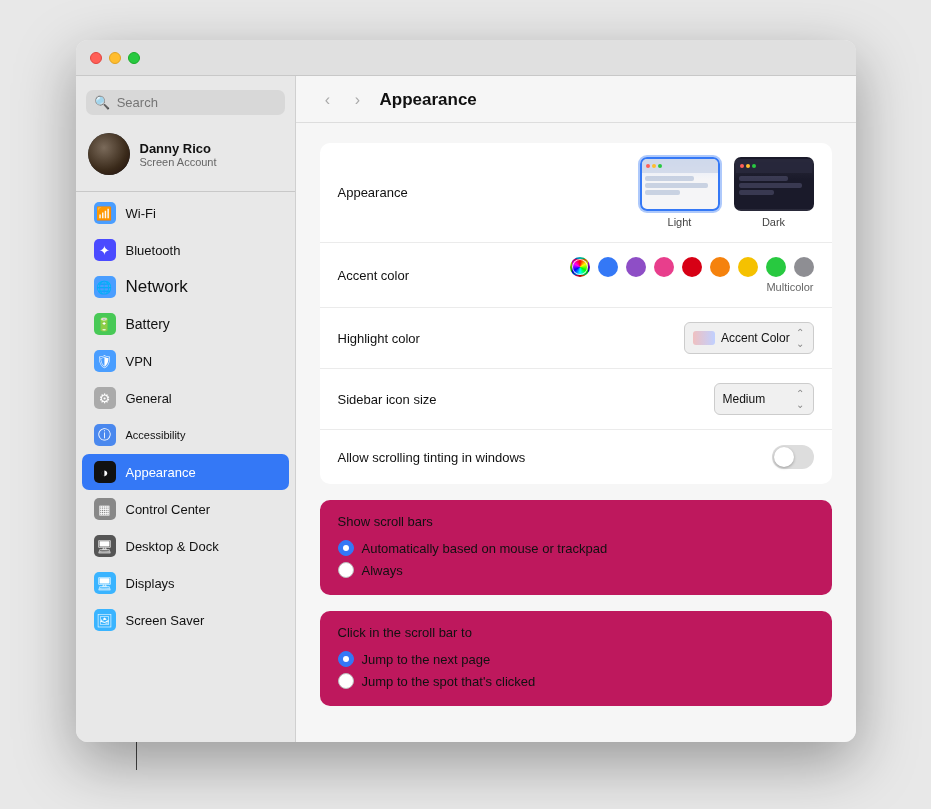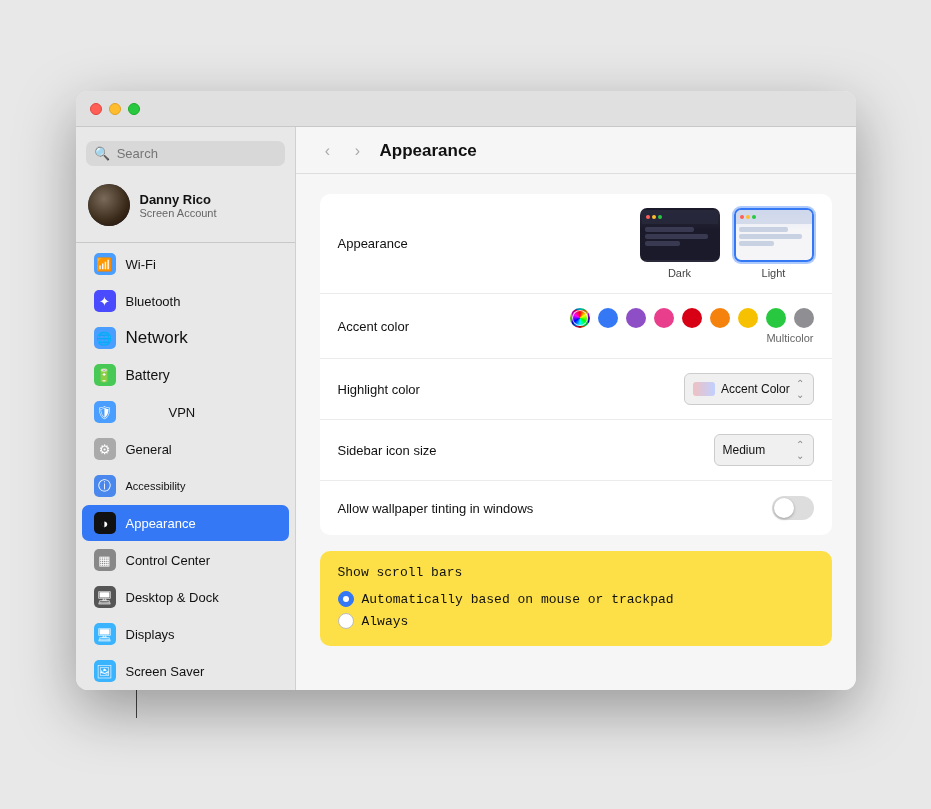--- a/index.html
+++ b/index.html
@@ -371,25 +371,24 @@
       border-radius: 50%;
       background: #fff;
       top: 2px;
       left: 2px;
       box-shadow: 0 1px 3px rgba(0,0,0,0.3);
       transition: left 0.2s;
     }
 
     
     .radio-section {
-      background: #fde047;
+      background: #be185d;
       border-radius: 10px;
       margin-bottom: 16px;
       padding: 14px 18px;
-      font-family: Liberation Mono, monospace;
     }
     .radio-section-title {
       font-size: 13px;
       color: #111;
       font-weight: 500;
       margin-bottom: 8px;
     }
     .radio-option {
       display: flex;
       align-items: center;
@@ -480,21 +479,21 @@
             <div class="sidebar-item">
               <span class="item-icon icon-network">🌐</span>
               <span style="font-size: 17px;">Network</span>
             </div>
             <div class="sidebar-item">
               <span class="item-icon icon-battery">🔋</span>
               <span style="font-size: 14px;">Battery</span>
             </div>
             <div class="sidebar-item">
               <span class="item-icon icon-vpn">🛡</span>
-              <span style="font-size: 13px; margin-left: 43px;">VPN</span>
+              <span style="font-size: 13px;">VPN</span>
             </div>
             <div class="sidebar-item">
               <span class="item-icon icon-general">⚙</span>
               <span style="font-size: 13px;">General</span>
             </div>
             <div class="sidebar-item">
               <span class="item-icon icon-access">ⓘ</span>
               <span style="font-size: 11px;">Accessibility</span>
             </div>
             <div class="sidebar-item active">
@@ -529,51 +528,51 @@
         </div>
 
         <div class="content-body">
 
           <div class="settings-section">
 
             <div class="setting-row">
               <span class="setting-label">Appearance</span>
               <div class="setting-control">
                 <div class="appearance-options">
+
+                  <div class="appearance-option">
+                    <div class="appearance-thumb thumb-light selected">
+                      <div class="thumb-bar thumb-bar-light">
+                        <div class="thumb-dot thumb-dot-r"></div>
+                        <div class="thumb-dot thumb-dot-y"></div>
+                        <div class="thumb-dot thumb-dot-g"></div>
+                      </div>
+                      <div class="thumb-content">
+                        <div class="thumb-line" style="width:70%"></div>
+                        <div class="thumb-line" style="width:90%"></div>
+                        <div class="thumb-line" style="width:50%"></div>
+                      </div>
+                    </div>
+                    <span class="appearance-option-label">Light</span>
+                  </div>
 
                   <div class="appearance-option">
                     <div class="appearance-thumb thumb-dark">
                       <div class="thumb-bar thumb-bar-dark">
                         <div class="thumb-dot thumb-dot-r"></div>
                         <div class="thumb-dot thumb-dot-y"></div>
                         <div class="thumb-dot thumb-dot-g"></div>
                       </div>
                       <div class="thumb-content">
                         <div class="thumb-line thumb-line-dark" style="width:70%"></div>
                         <div class="thumb-line thumb-line-dark" style="width:90%"></div>
                         <div class="thumb-line thumb-line-dark" style="width:50%"></div>
                       </div>
                     </div>
                     <span class="appearance-option-label">Dark</span>
-                  </div>
-
-                  <div class="appearance-option">
-                    <div class="appearance-thumb thumb-light selected">
-                      <div class="thumb-bar thumb-bar-light">
-                        <div class="thumb-dot thumb-dot-r"></div>
-                        <div class="thumb-dot thumb-dot-y"></div>
-                        <div class="thumb-dot thumb-dot-g"></div>
-                      </div>
-                      <div class="thumb-content">
-                        <div class="thumb-line" style="width:70%"></div>
-                        <div class="thumb-line" style="width:90%"></div>
-                        <div class="thumb-line" style="width:50%"></div>
-                      </div>
-                    </div>
-                    <span class="appearance-option-label">Light</span>
                   </div>
 
                 </div>
               </div>
             </div>
 
             <div class="setting-row">
               <span class="setting-label">Accent color</span>
               <div class="setting-control">
                 <div class="accent-colors-wrap">
@@ -608,21 +607,21 @@
               <span class="setting-label">Sidebar icon size</span>
               <div class="setting-control">
                 <div class="dropdown-control" style="min-width:100px;">
                   <span>Medium</span>
                   <span class="dropdown-arrow">⌃<br>⌄</span>
                 </div>
               </div>
             </div>
 
             <div class="setting-row">
-              <span class="setting-label" style="width:300px;">Allow wallpaper tinting in windows</span>
+              <span class="setting-label" style="width:300px;">Allow scrolling tinting in windows</span>
               <div class="setting-control">
                 <div class="toggle">
                   <div class="toggle-thumb"></div>
                 </div>
               </div>
             </div>
           </div>
 
           <div class="radio-section">
             <div class="radio-section-title">Show scroll bars</div>
@@ -631,20 +630,33 @@
                   <div class="radio-circle checked"></div>
                   <span class="radio-label">Automatically based on mouse or trackpad</span>
                 </div>
                 <div class="radio-option">
                   <div class="radio-circle"></div>
                   <span class="radio-label">Always</span>
                 </div>
               </div>
           </div>
 
+          <div class="radio-section">
+            <div class="radio-section-title">Click in the scroll bar to</div>
+            <div id="click-scroll-options">
+                <div class="radio-option">
+                  <div class="radio-circle checked"></div>
+                  <span class="radio-label">Jump to the next page</span>
+                </div>
+                <div class="radio-option">
+                  <div class="radio-circle"></div>
+                  <span class="radio-label">Jump to the spot that's clicked</span>
+                </div>
+              </div>
+          </div>
 
         </div>
       </div>
     </div>
   </div>
 
   <div style="display:flex; flex-direction:column; align-items:flex-start; width:780px; margin-top:0;">
     <div style="width:1px; height:28px; background:#444; margin-left:60px;"></div>
 
   </div>

